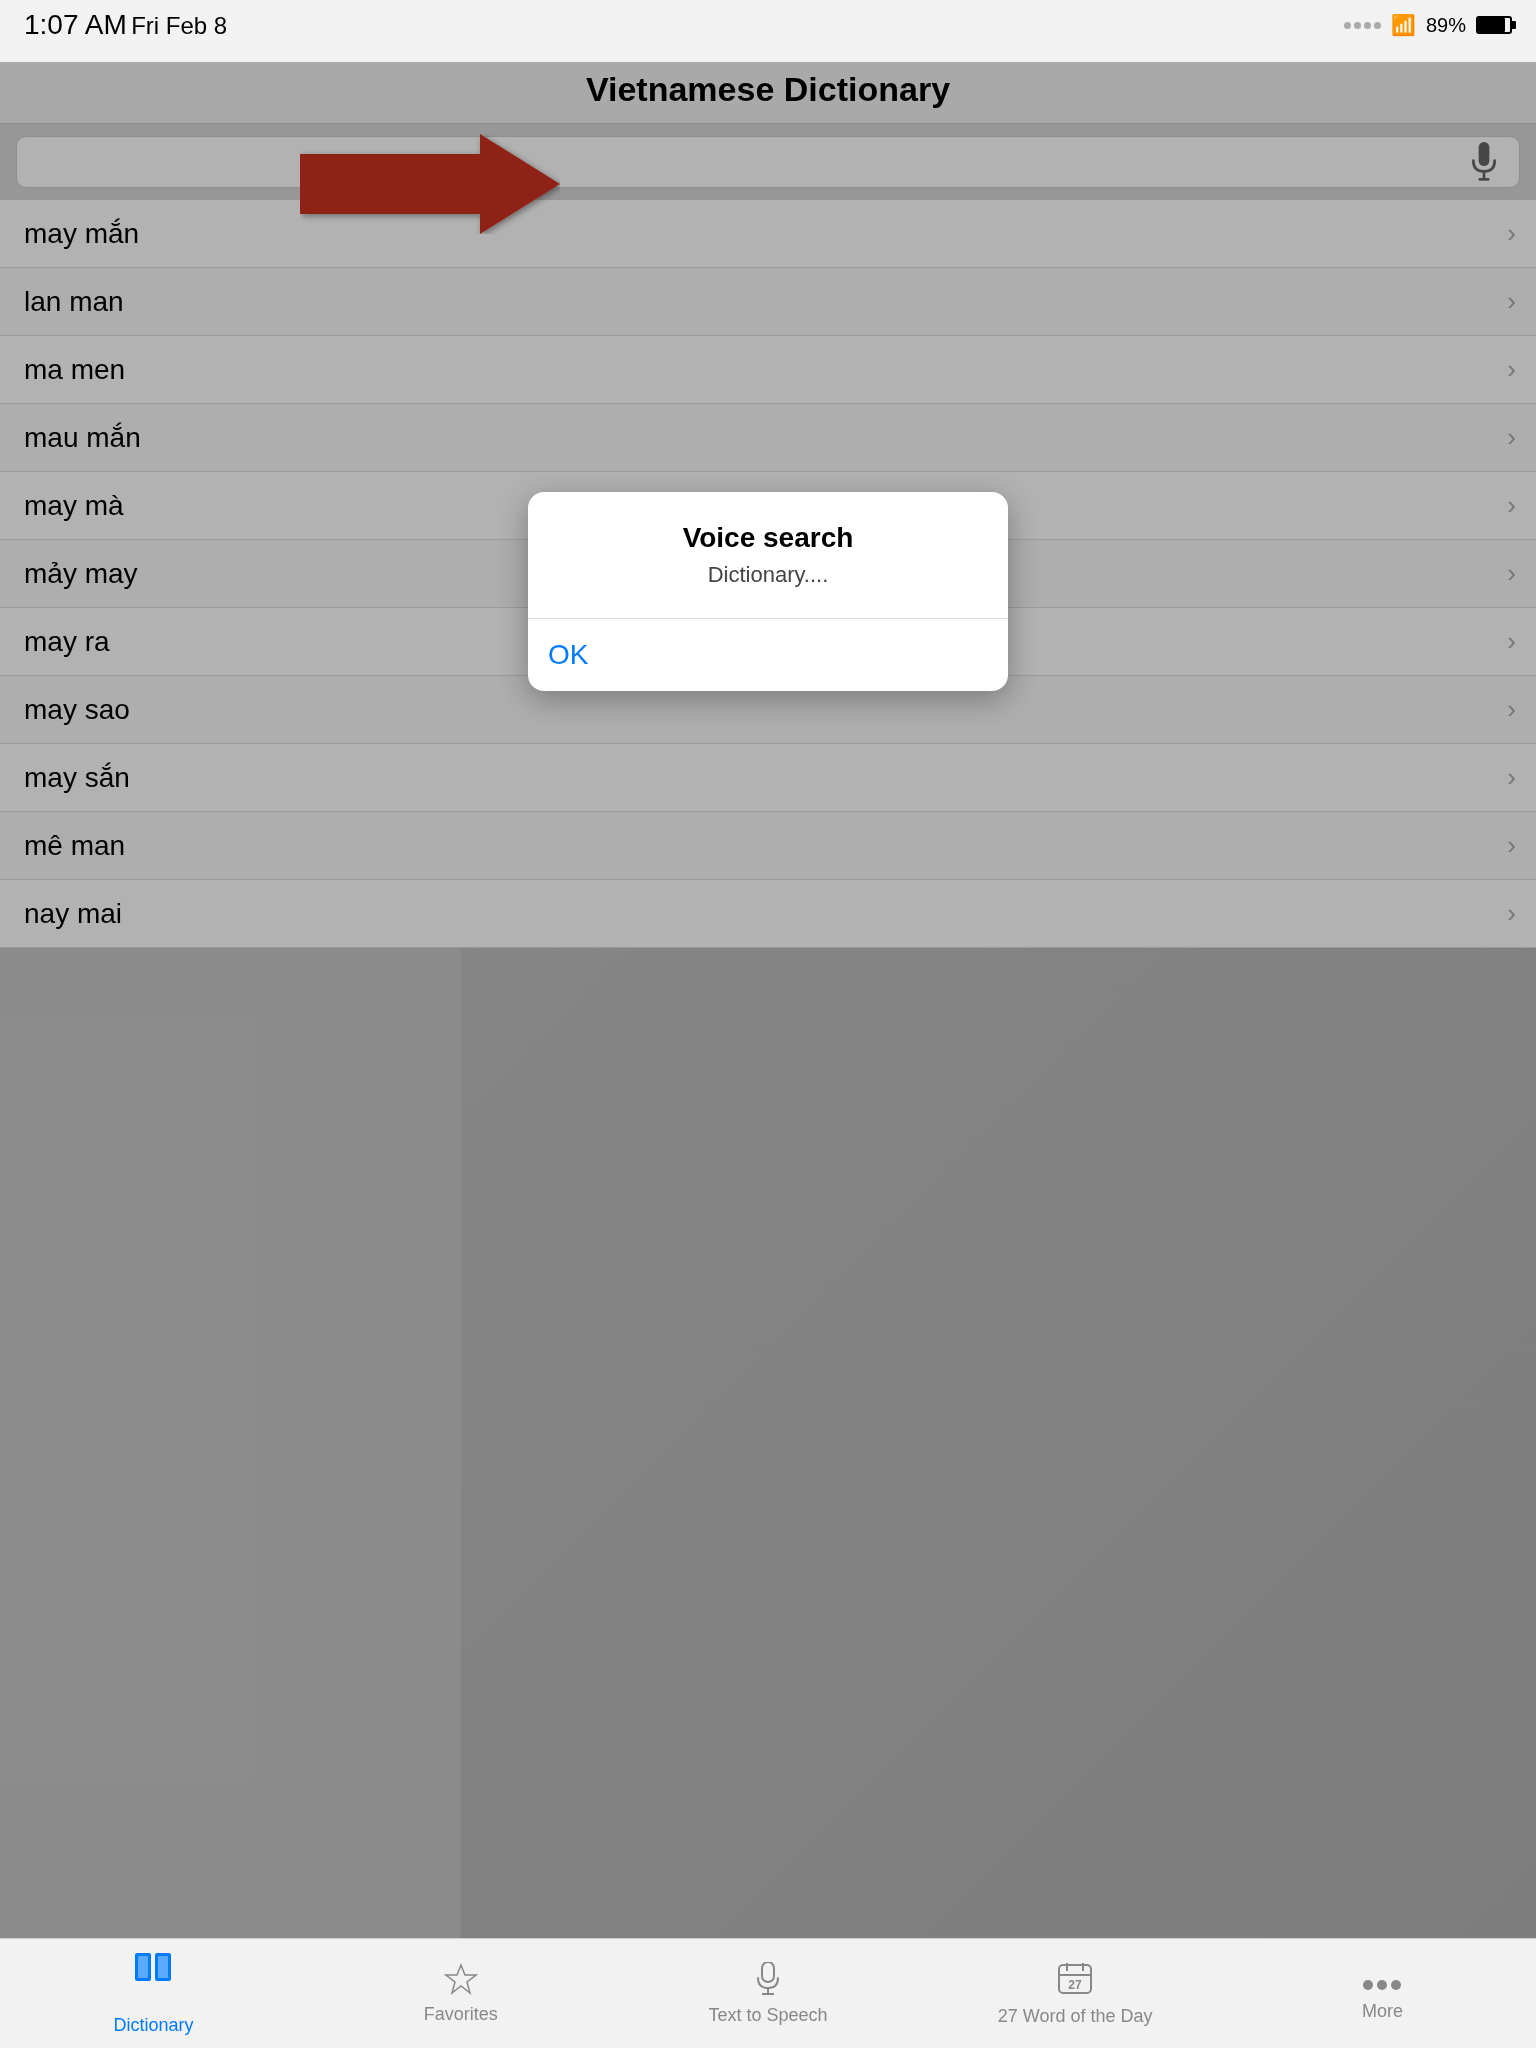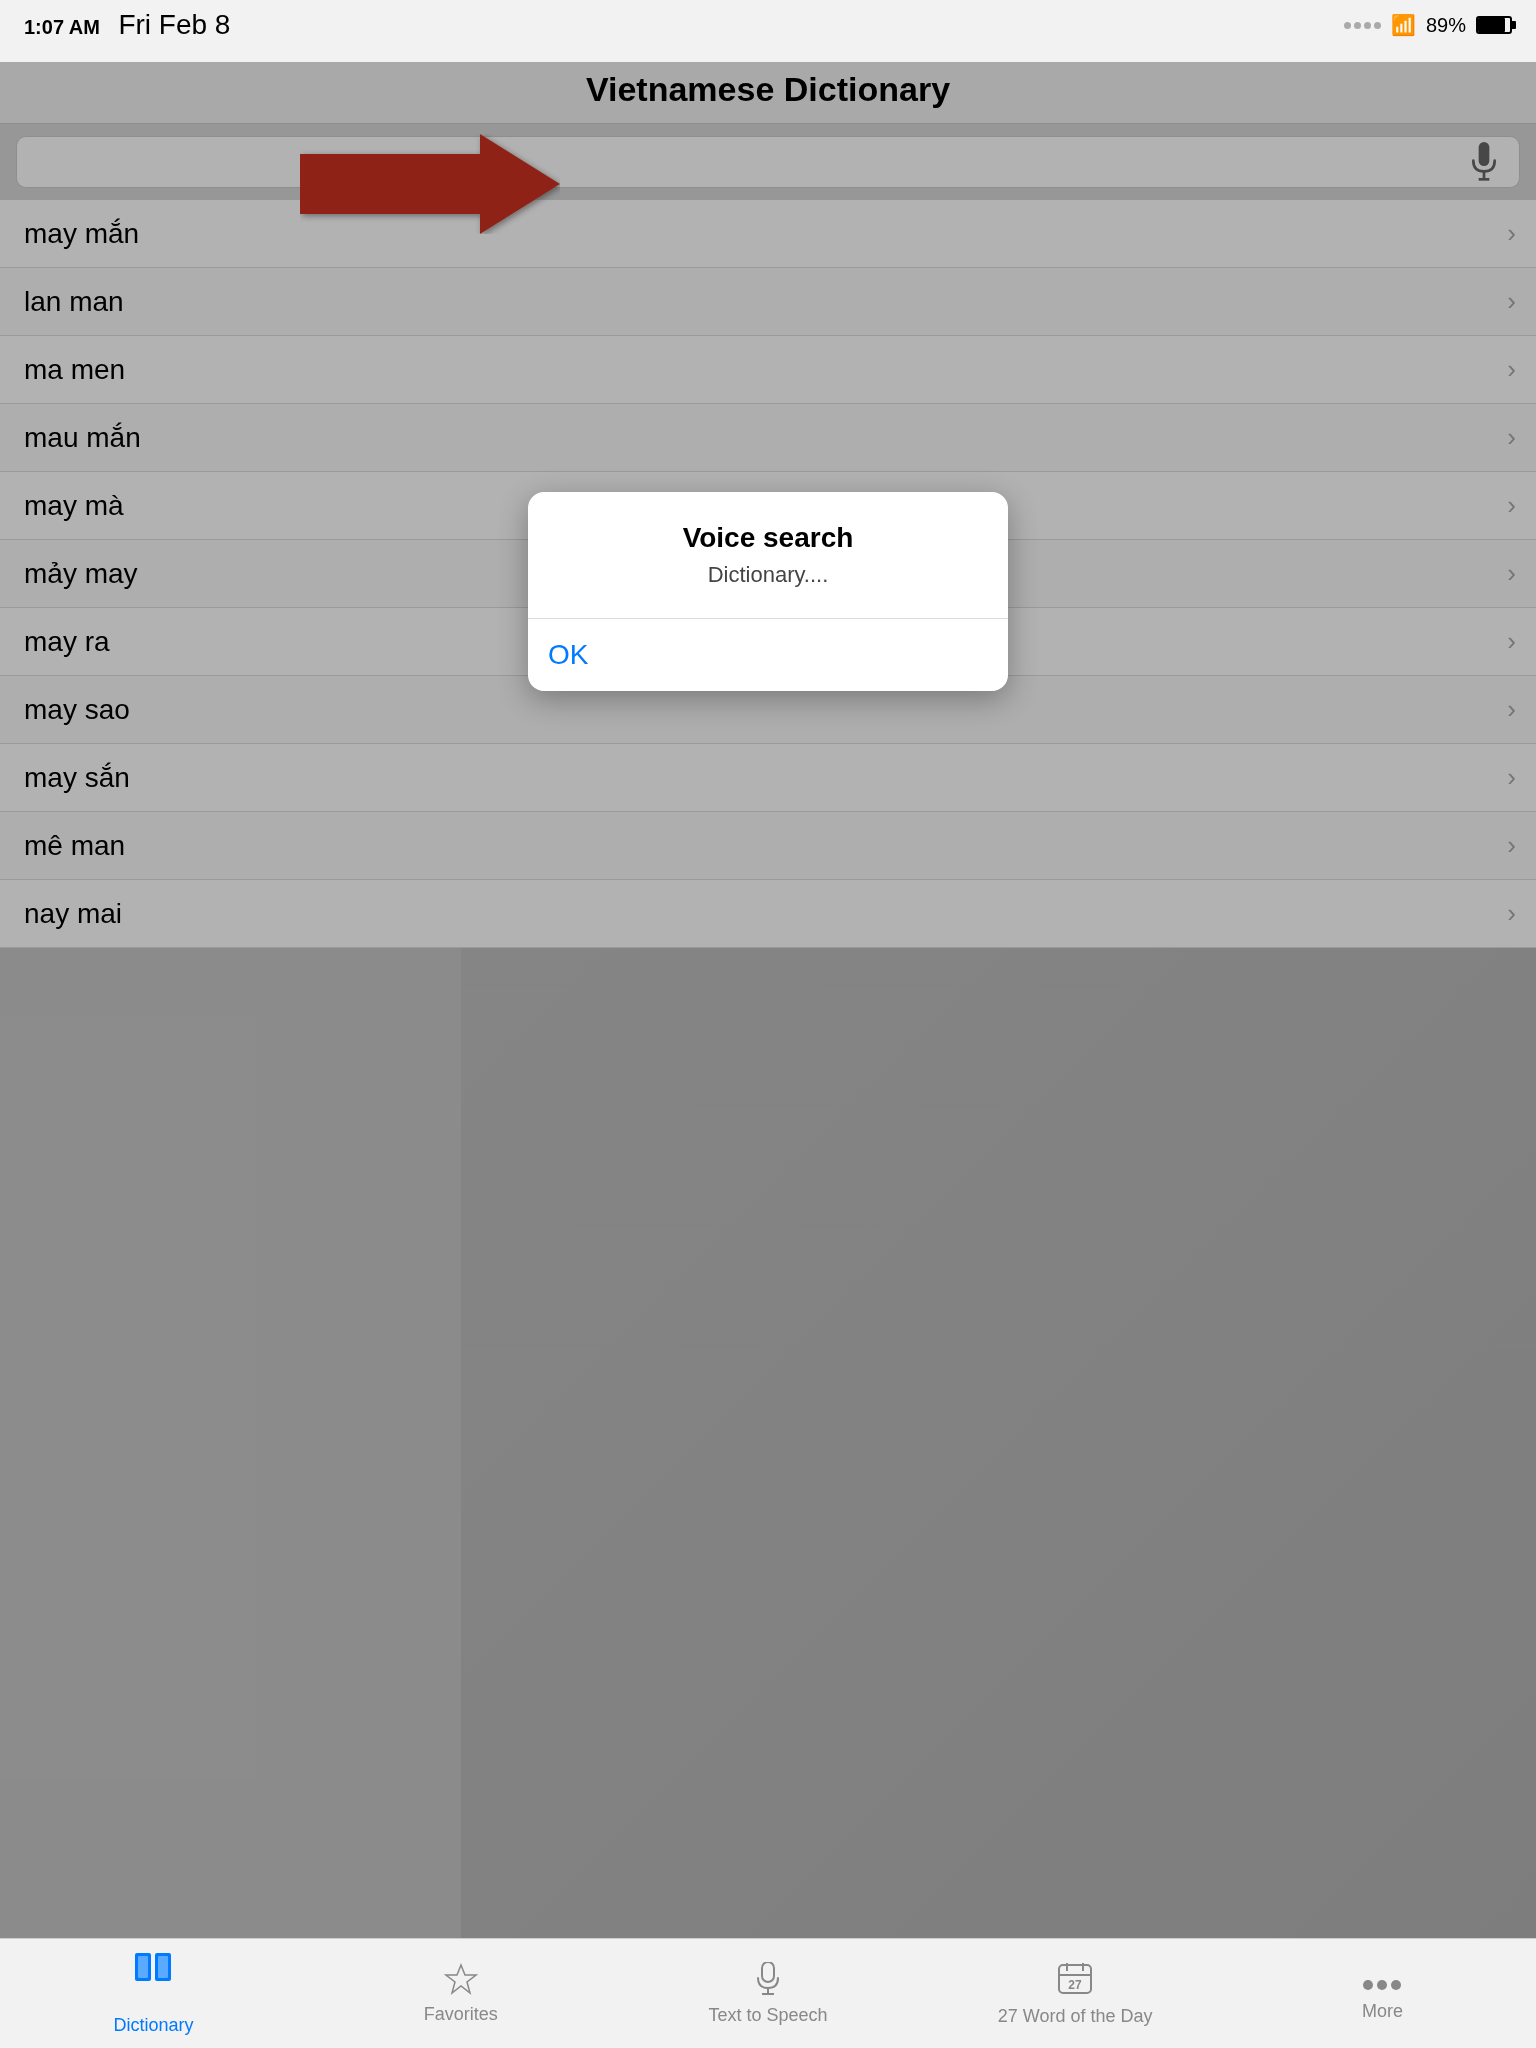--- a/index.html
+++ b/index.html
@@ -24,22 +24,22 @@
       background: #f2f2f2;
       display: flex;
       align-items: center;
       justify-content: space-between;
       padding: 0 24px;
       position: relative;
       z-index: 10;
     }
 
     .status-time {
-      font-size: 20px;
-      font-weight: 700;
+      font-size: 28px;
+      font-weight: 400;
       color: #000;
     }
 
     .status-right {
       display: flex;
       align-items: center;
       gap: 10px;
     }
 
     .signal-dots {
@@ -310,21 +310,21 @@
       color: #007aff;
       margin-top: 23px;
     }
   </style>
 </head>
 <body>
 
 <div class="status-bar">
   <div class="status-left">
     <span class="status-time">1:07 AM</span>
-    <span class="status-time" style="margin-left:14px;font-weight:400;font-size:28px;">Fri Feb 8</span>
+    <span class="status-time" style="margin-left:0;font-weight:400;font-size:24px;">Fri Feb 8</span>
   </div>
   <div class="status-right">
     <div class="signal-dots">
       <div class="signal-dot"></div>
       <div class="signal-dot"></div>
       <div class="signal-dot"></div>
       <div class="signal-dot"></div>
     </div>
     <span class="wifi-icon">📶</span>
     <span class="battery-text">89%</span>

